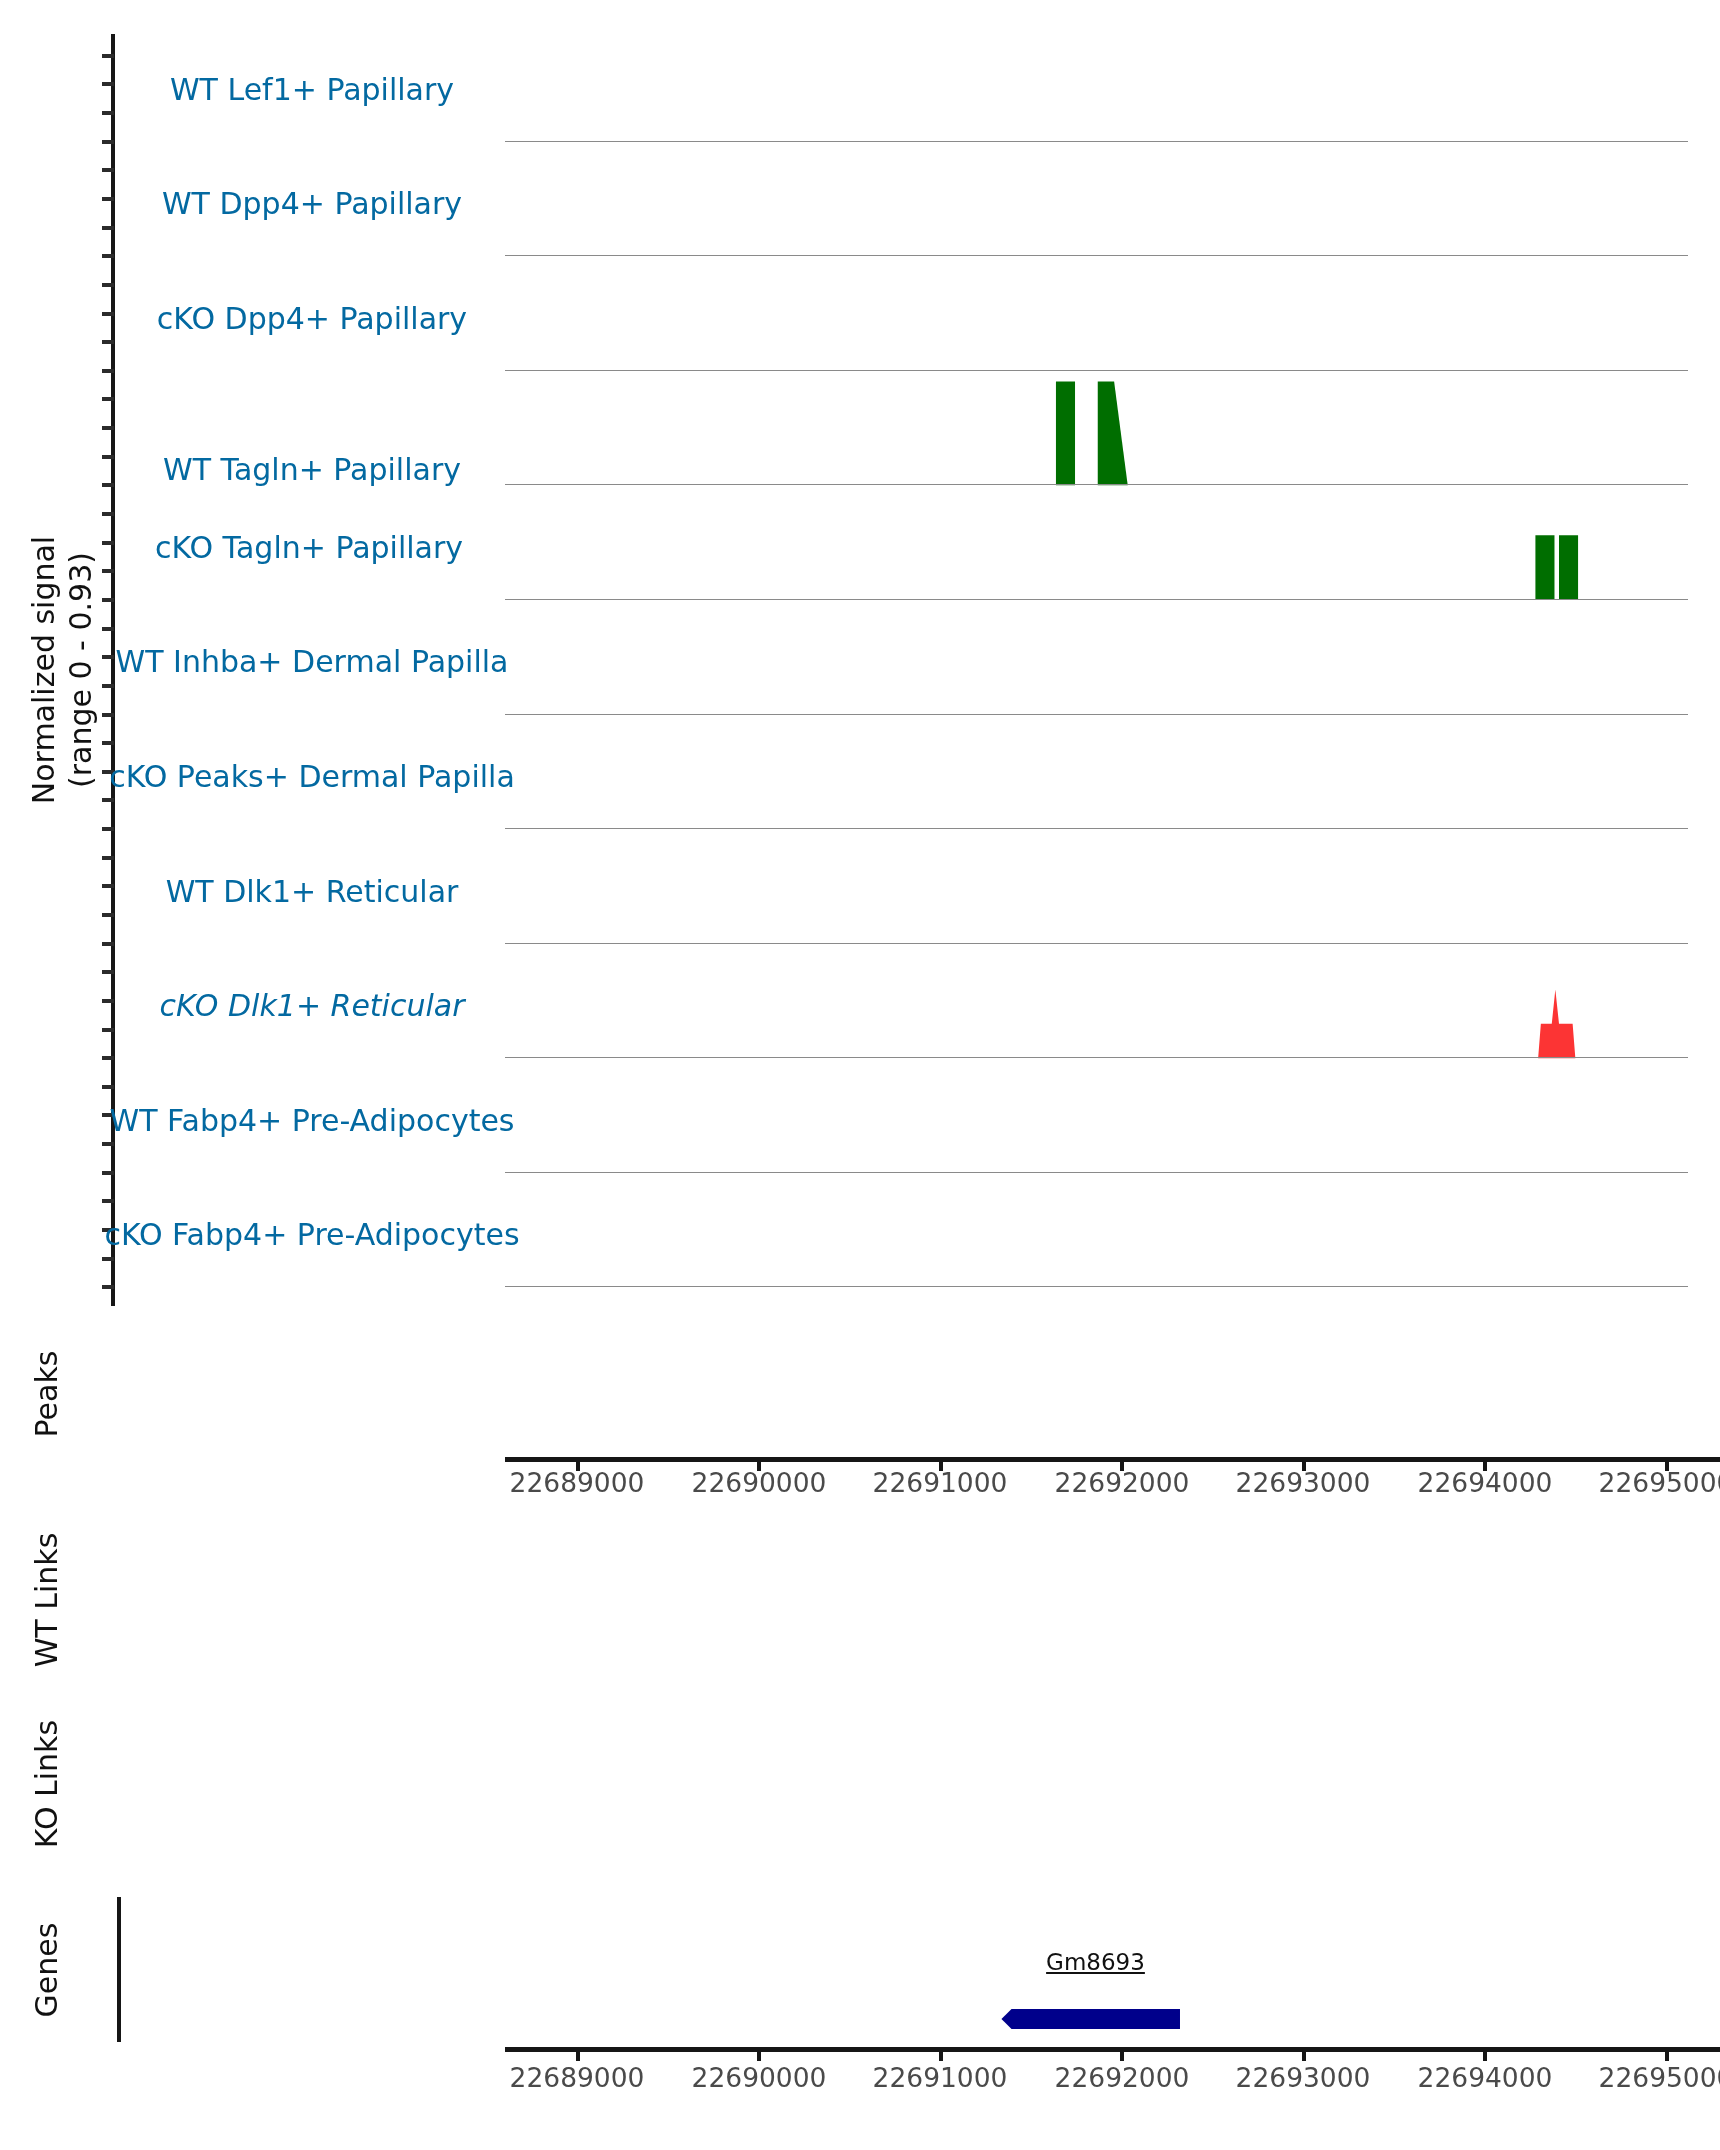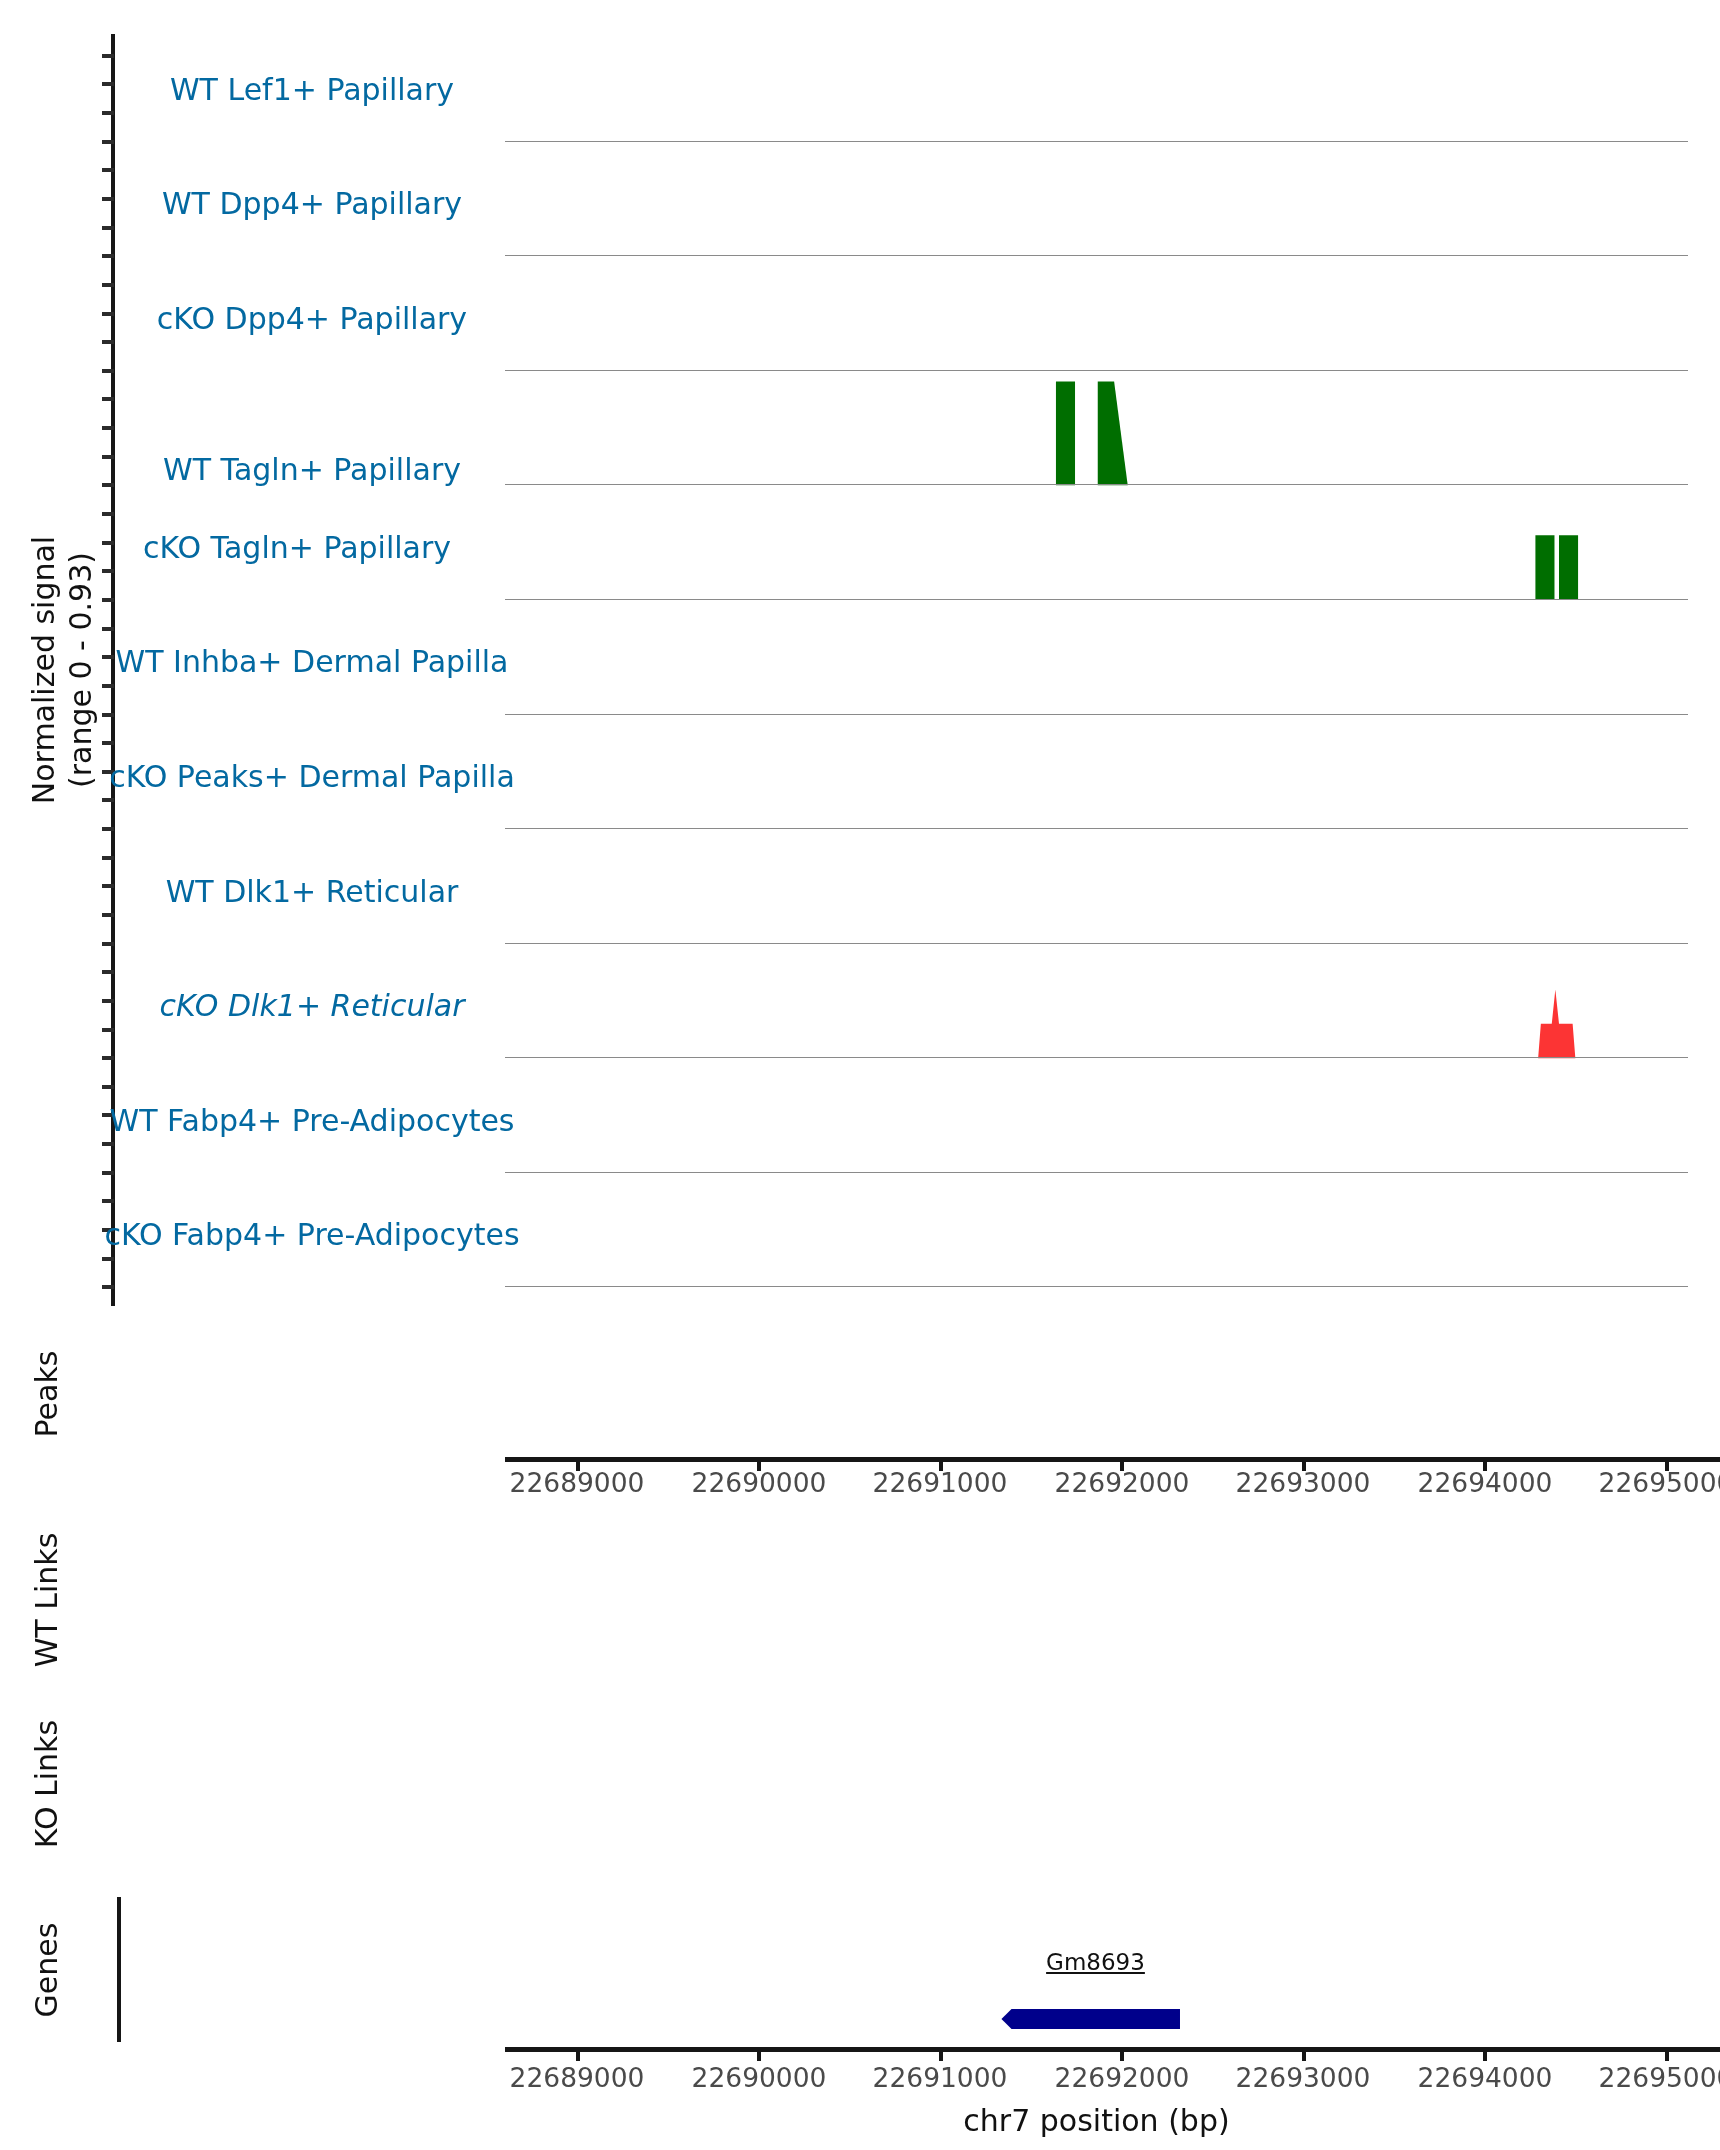--- a/index.html
+++ b/index.html
@@ -108,21 +108,21 @@
   <div id="tracks" style="left:0;top:0;width:0;height:0;">
       <div class="baseline" style="left: 505px; top: 141px; width: 1183px;"></div>
       <div class="tracklabel" style="left: 97px; top: 73px;">WT Lef1+ Papillary</div>
       <div class="baseline" style="left: 505px; top: 255px; width: 1183px;"></div>
       <div class="tracklabel" style="left: 97px; top: 187px;">WT Dpp4+ Papillary</div>
       <div class="baseline" style="left: 505px; top: 370px; width: 1183px;"></div>
       <div class="tracklabel" style="left: 97px; top: 302px;">cKO Dpp4+ Papillary</div>
       <div class="baseline" style="left: 505px; top: 484px; width: 1183px;"></div>
       <div class="tracklabel" style="left: 97px; top: 416px; margin-top: 37px;">WT Tagln+ Papillary</div>
       <div class="baseline" style="left: 505px; top: 599px; width: 1183px;"></div>
-      <div class="tracklabel" style="left: 82px; top: 531px;">cKO Tagln+ Papillary</div>
+      <div class="tracklabel" style="left: 94px; top: 531px;">cKO Tagln+ Papillary</div>
       <div class="baseline" style="left: 505px; top: 714px; width: 1183px;"></div>
       <div class="tracklabel" style="left: 97px; top: 645px;">WT Inhba+ Dermal Papilla</div>
       <div class="baseline" style="left: 505px; top: 828px; width: 1183px;"></div>
       <div class="tracklabel" style="left: 97px; top: 760px;">cKO Peaks+ Dermal Papilla</div>
       <div class="baseline" style="left: 505px; top: 943px; width: 1183px;"></div>
       <div class="tracklabel" style="left: 97px; top: 875px;">WT Dlk1+ Reticular</div>
       <div class="baseline" style="left: 505px; top: 1057px; width: 1183px;"></div>
       <div class="tracklabel" style="left: 97px; top: 989px; font-style: italic;">cKO Dlk1+ Reticular</div>
       <div class="baseline" style="left: 505px; top: 1172px; width: 1183px;"></div>
       <div class="tracklabel" style="left: 97px; top: 1104px;">WT Fabp4+ Pre-Adipocytes</div>
@@ -168,16 +168,15 @@
       <div class="xtick" style="left: 1120px; top: 2052px;"></div>
       <div class="ticklabel" style="left: 1029px; top: 2062px;">22692000</div>
       <div class="xtick" style="left: 1302px; top: 2052px;"></div>
       <div class="ticklabel" style="left: 1210px; top: 2062px;">22693000</div>
       <div class="xtick" style="left: 1483px; top: 2052px;"></div>
       <div class="ticklabel" style="left: 1392px; top: 2062px;">22694000</div>
       <div class="xtick" style="left: 1665px; top: 2052px;"></div>
       <div class="ticklabel" style="left: 1573px; top: 2062px;">22695000</div>
     </div>
 
-  <div id="xlabel" style="left:774px;top:2101px;">chr7 position (bp)</div>
 
 </div>
 
 
 </body></html>

